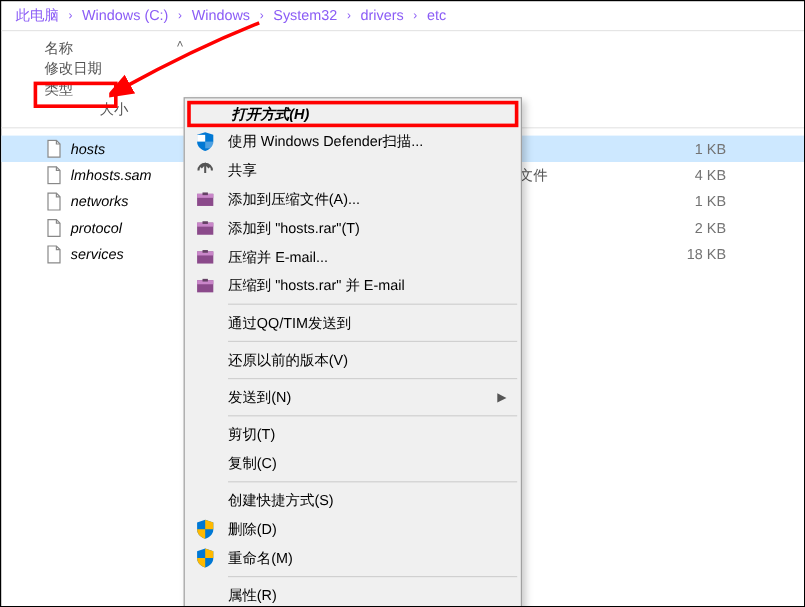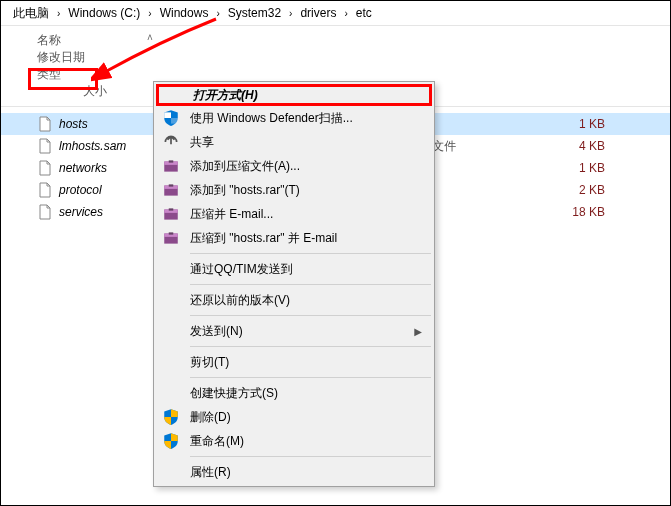--- a/index.html
+++ b/index.html
@@ -1,34 +1,34 @@
 <!DOCTYPE html>
 <html><head>
 <meta charset="utf-8">
 <style>
 * { margin: 0; padding: 0; box-sizing: border-box; font-family: "Microsoft YaHei", sans-serif; font-size: 12px; }
 body { background: #fff; width: 671px; height: 506px; border: 1px solid #000; position: relative; overflow: hidden; }
 .breadcrumb { display: flex; align-items: center; padding: 4px 8px; height: 24px; }
-.breadcrumb span { padding: 0 4px; color: #000000; }
+.breadcrumb span { padding: 0 4px; color: #8b5cf6; }
 .chev { color: #666; font-size: 10px; padding: 0 2px; }
 .sep { height: 1px; background: #e5e5e5; margin: 0; }
 .headers { display: flex; padding: 6px 0 6px 36px; color: #555; border-bottom: 1px solid #e5e5e5; flex-direction: column; }
 .col-name { width: 260px; position: relative; }
 .col-date { width: 114px; }
 .col-type { width: 124px; }
 .col-size { width: 90px; text-align: right; padding-right: 20px; }
 .sort-arrow { position: absolute; left: 110px; top: 0; color: #666; font-size: 10px; }
 .filelist { padding-top: 6px; }
 .filerow { display: flex; align-items: center; height: 22px; padding-left: 36px; }
 .filerow.selected { background: #cde8ff; }
 .ficon { width: 16px; height: 16px; margin-right: 6px; display: inline-flex; }
 .fname { width: 238px; font-style: italic; }
 .fdate { width: 114px; color: #c2410c; }
 .ftype { width: 124px; color: #555; }
-.fsize { width: 90px; text-align: right; padding-right: 20px; color: #7f1d1d; }
+.fsize { width: 90px; text-align: right; padding-right: 20px; color: #737373; }
 .highlight-box { position: absolute; border: 3px solid #ff0000; pointer-events: none; }
 .arrow-svg { position: absolute; pointer-events: none; }
 .ctxmenu { position: absolute; top: 80px; left: 152px; width: 282px; background: #f0f0f0; border: 1px solid #a0a0a0; box-shadow: 3px 3px 6px rgba(0,0,0,0.2); padding: 2px; }
 .ctxitem { display: flex; align-items: center; height: 24px; padding-left: 34px; position: relative; }
 .ctxicon { position: absolute; left: 6px; width: 18px; height: 18px; display: flex; align-items: center; justify-content: center; }
 .ctxsub { position: absolute; right: 10px; color: #555; font-size: 10px; }
 .ctxsep { height: 1px; background: #d0d0d0; margin: 3px 1px 3px 34px; }
 .ctxhead { border: 3px solid #ff0000; font-weight: bold; font-style: italic; }
 </style>
 </head>
@@ -211,20 +211,23 @@
     </div>
   <div class="ctxsep"></div>
   <div class="ctxitem">
       <span>发送到(N)</span>
       <span class="ctxsub">▶</span>
     </div>
   <div class="ctxsep"></div>
   <div class="ctxitem">
       <span>剪切(T)</span>
     </div>
+  <div class="ctxitem">
+      <span>复制(C)</span>
+    </div>
   <div class="ctxsep"></div>
   <div class="ctxitem">
       <span>创建快捷方式(S)</span>
     </div>
   <div class="ctxitem">
       <span class="ctxicon">
         <svg viewBox="0 0 16 16">
           <path d="M8 1l6 2v5c0 4-3 6-6 7-3-1-6-3-6-7V3z" fill="#0078d4"></path>
           <path d="M8 1l6 2v5H8z" fill="#ffb900"></path>
           <path d="M2 8c0 4 3 6 6 7V8z" fill="#ffb900"></path>

